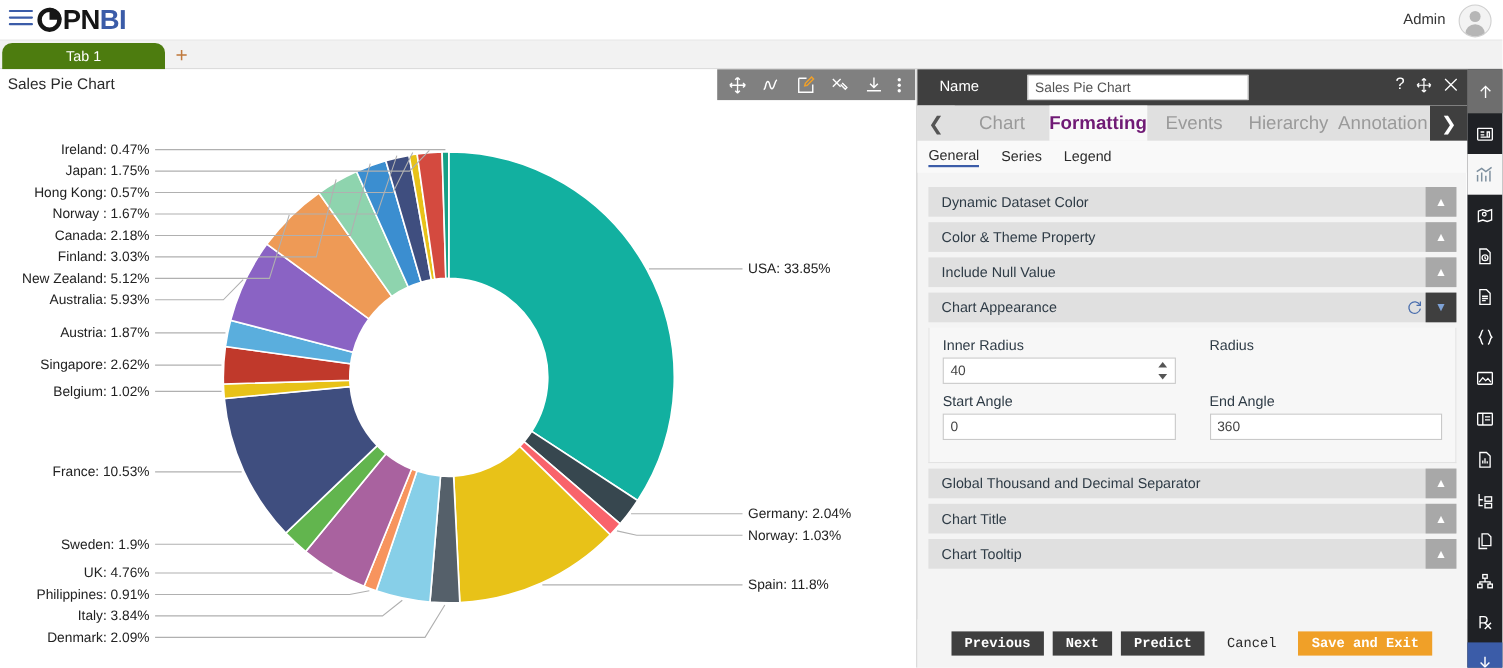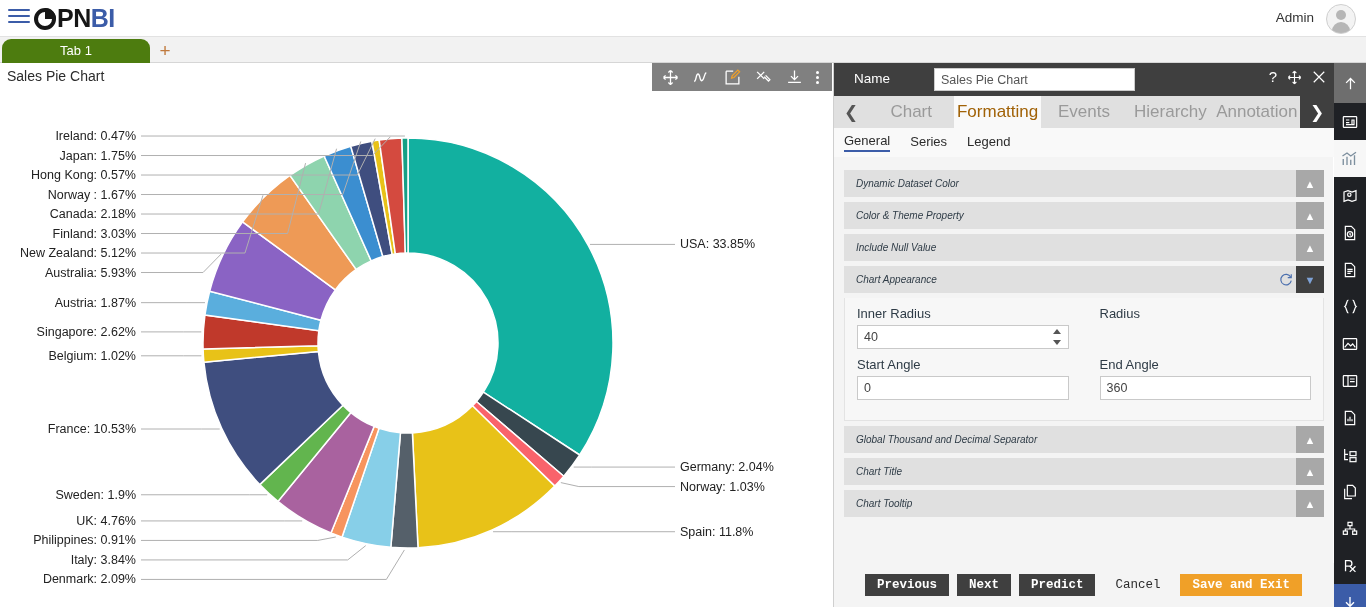--- a/index.html
+++ b/index.html
@@ -53,29 +53,29 @@
   .cfg-head .lbl { position:absolute; left:20px; top:8px; color:#fff; font-size:13.5px; }
   .name-input { position:absolute; left:100px; top:5px; width:201px; height:23px; border:1px solid #ccc; background:#fff;
                 font-size:12.5px; color:#555; padding:0 6px; font-family:"Liberation Sans", sans-serif; outline:none; }
   .cfg-head .hicons { position:absolute; right:8px; top:6px; display:flex; gap:10px; align-items:center; color:#fff; }
   .cfg-head .hicons span { cursor:pointer; font-size:15px; line-height:16px; display:flex; align-items:center; }
 
   .tabs { position:absolute; left:0; top:33px; width:500px; height:32px; background:#e0e0e0; display:flex; }
   .tabs .arrow { width:34px; display:flex; align-items:center; justify-content:center; color:#555; font-size:17px; cursor:pointer; background:#e0e0e0; }
   .tabs .arrow.right { background:#3f3f3f; color:#fff; }
   .tabs .t { flex:1; display:flex; align-items:center; justify-content:center; font-size:17px; color:#9a9a9a; cursor:pointer; }
-  .tabs .t.active { background:#f9f9f9; color:#a16207; font-weight:normal; }
+  .tabs .t.active { background:#f9f9f9; color:#701a75; font-weight:bold; }
 
   .subtabs { position:absolute; left:0; top:65px; width:500px; height:29px; background:#f9f9f9; display:flex; align-items:center; padding-left:10px; gap:20px; }
   .subtabs .s { font-size:13px; color:#2b2b2b; cursor:pointer; padding-bottom:2px; }
   .subtabs .s.active { border-bottom:2px solid #3b5ca8; }
 
   .cfg-body { position:absolute; left:0; top:99px; width:500px; height:400px; padding:8px 10px 0 10px; overflow:hidden; }
   .acc { position:relative; height:27px; margin-bottom:5px; background:#e0e0e0; display:flex; align-items:center; }
-  .acc .atitle { padding-left:12px; font-size:10px; color:#2e3b46; flex:1;font-style:italic; }
+  .acc .atitle { padding-left:12px; font-size:13px; color:#2e3b46; flex:1; }
   .acc .refresh { width:20px; color:#4b6fae; font-size:13px; display:flex; align-items:center; justify-content:center; cursor:pointer; }
   .acc .chev { width:28px; height:27px; background:#a8a8a8; color:#fff; display:flex; align-items:center; justify-content:center; cursor:pointer; font-size:11px; }
   .acc .chev.open { background:#3f3f3f; color:#7ea2d6; }
 
   .panelbody { background:#f7f7f7; border:1px solid #e3e3e3; border-top:none; padding:8px 12px 12px 12px; margin-bottom:5px; }
   .frow { display:flex; gap:31px; }
   .fld { flex:1; margin-bottom:8px; }
   .fld label { display:block; font-size:13px; color:#2e3b46; margin-bottom:4px; }
   .inp { position:relative; }
   .inp input { width:100%; height:24px; border:1px solid #c9c9c9; background:#fff; font-size:12.5px;

